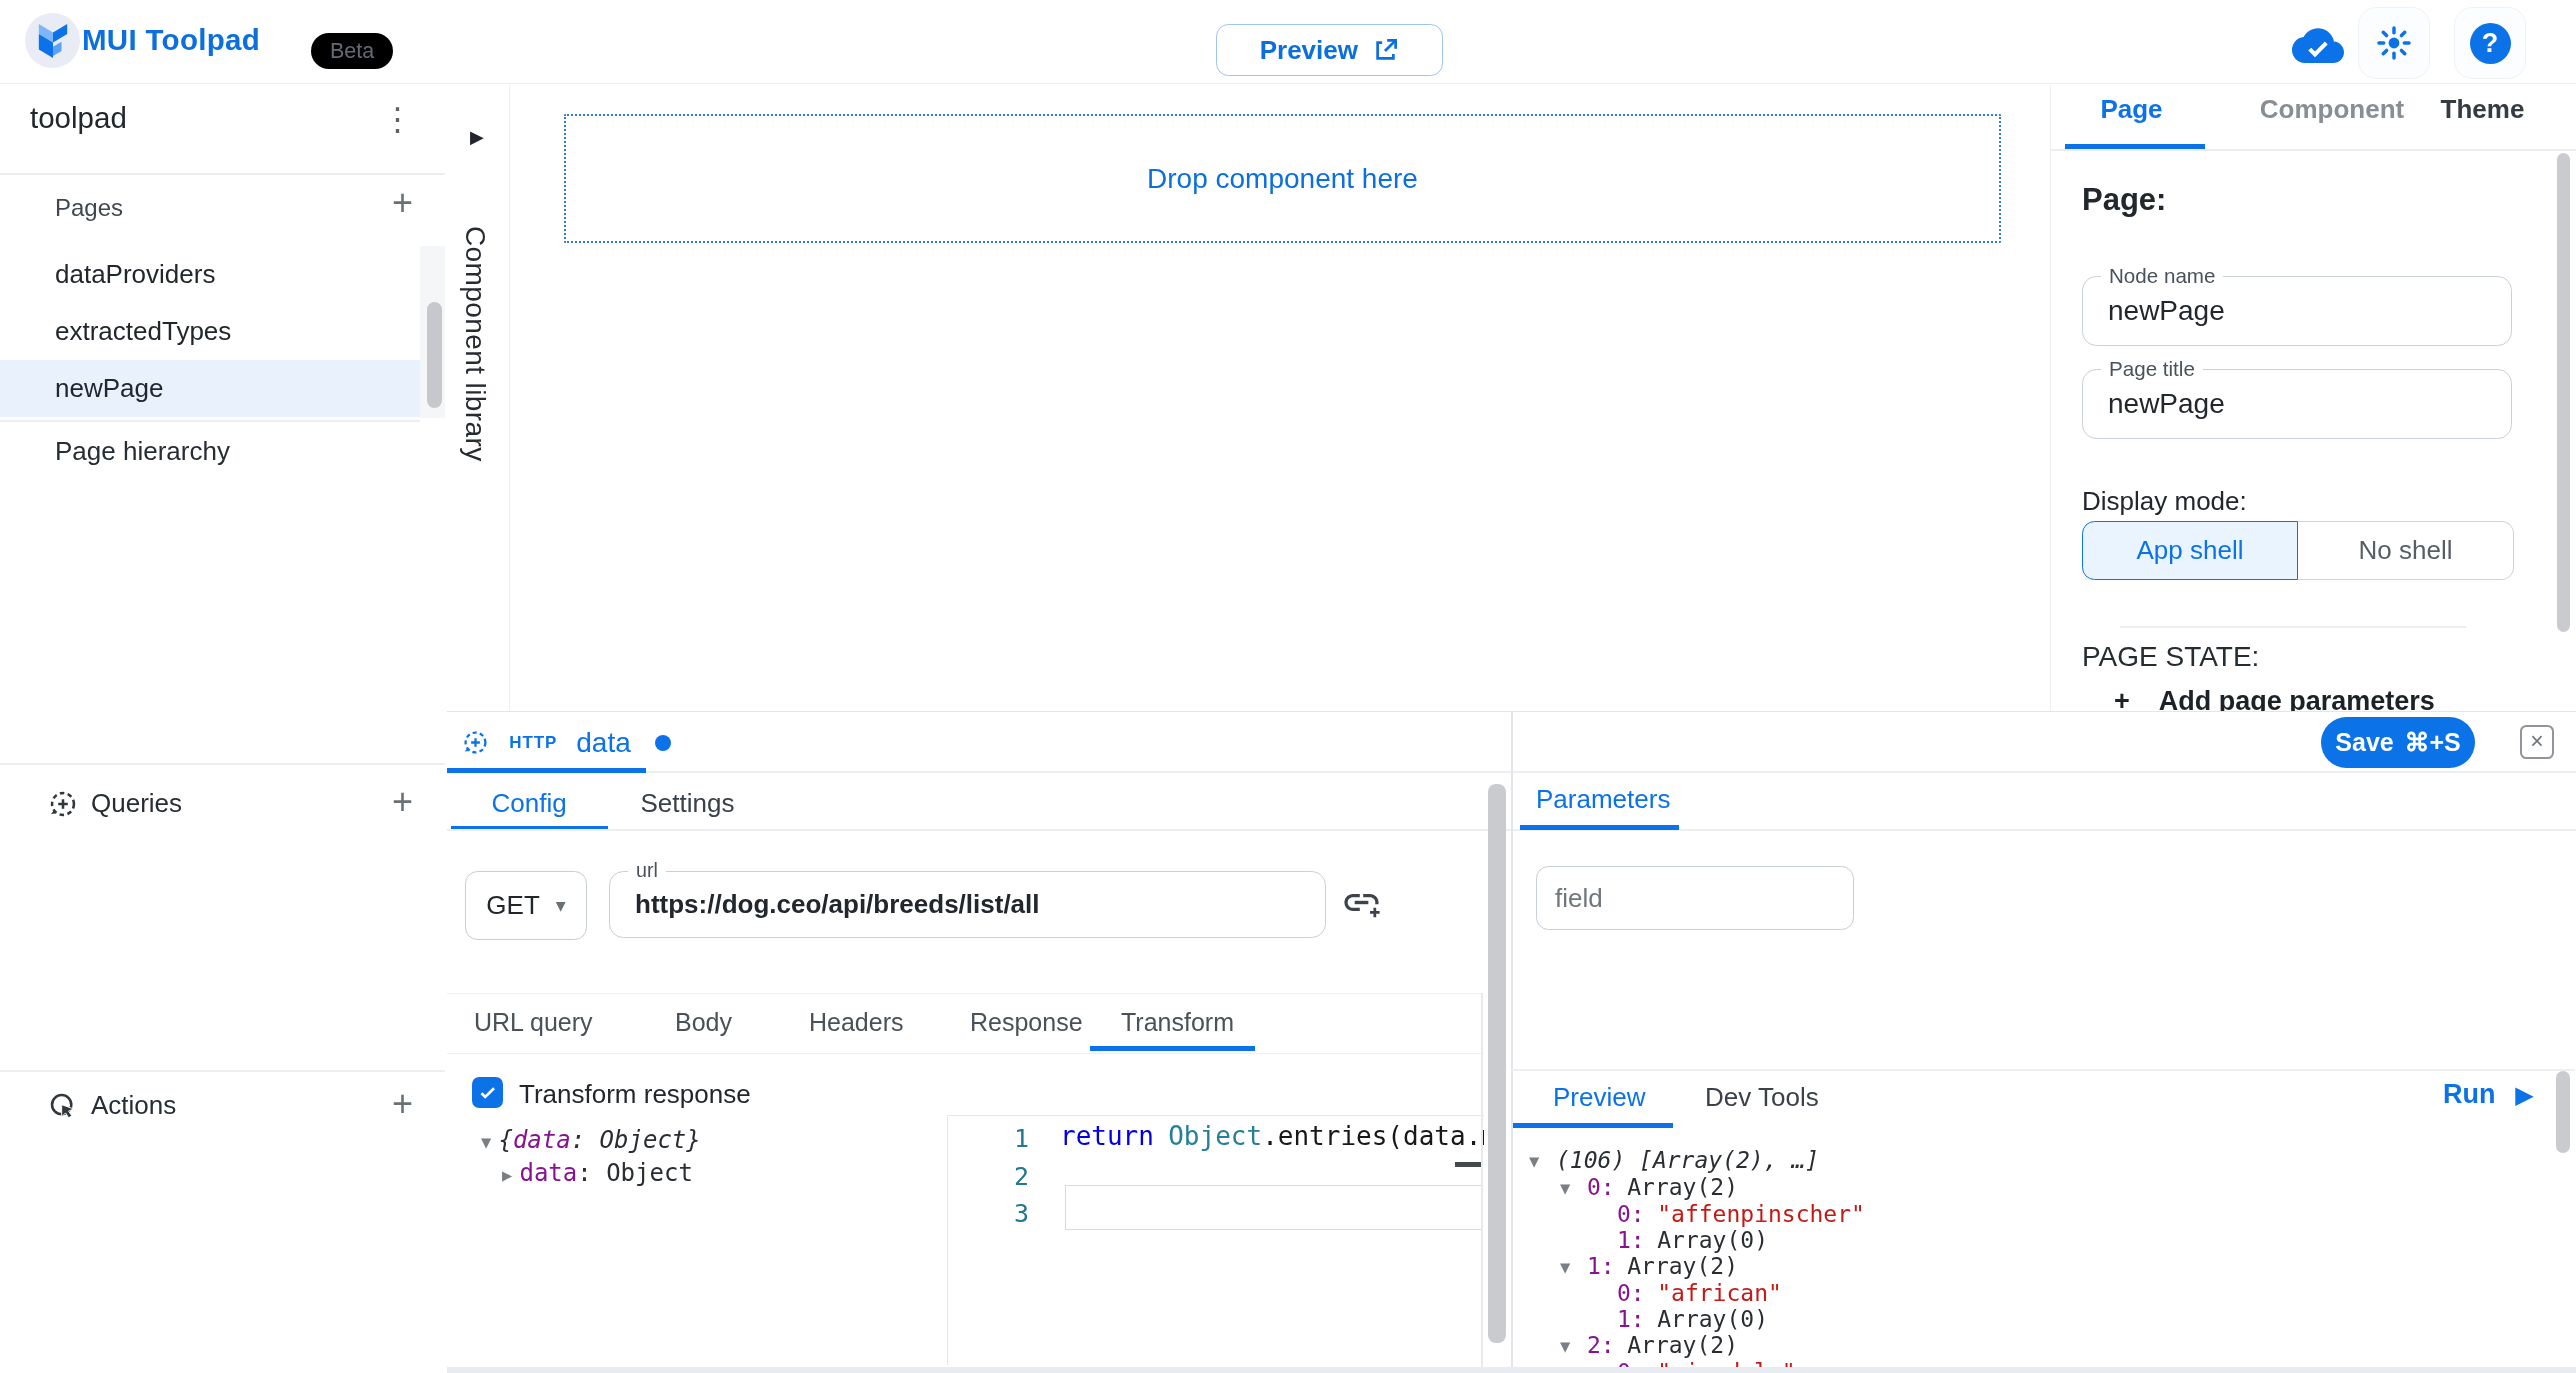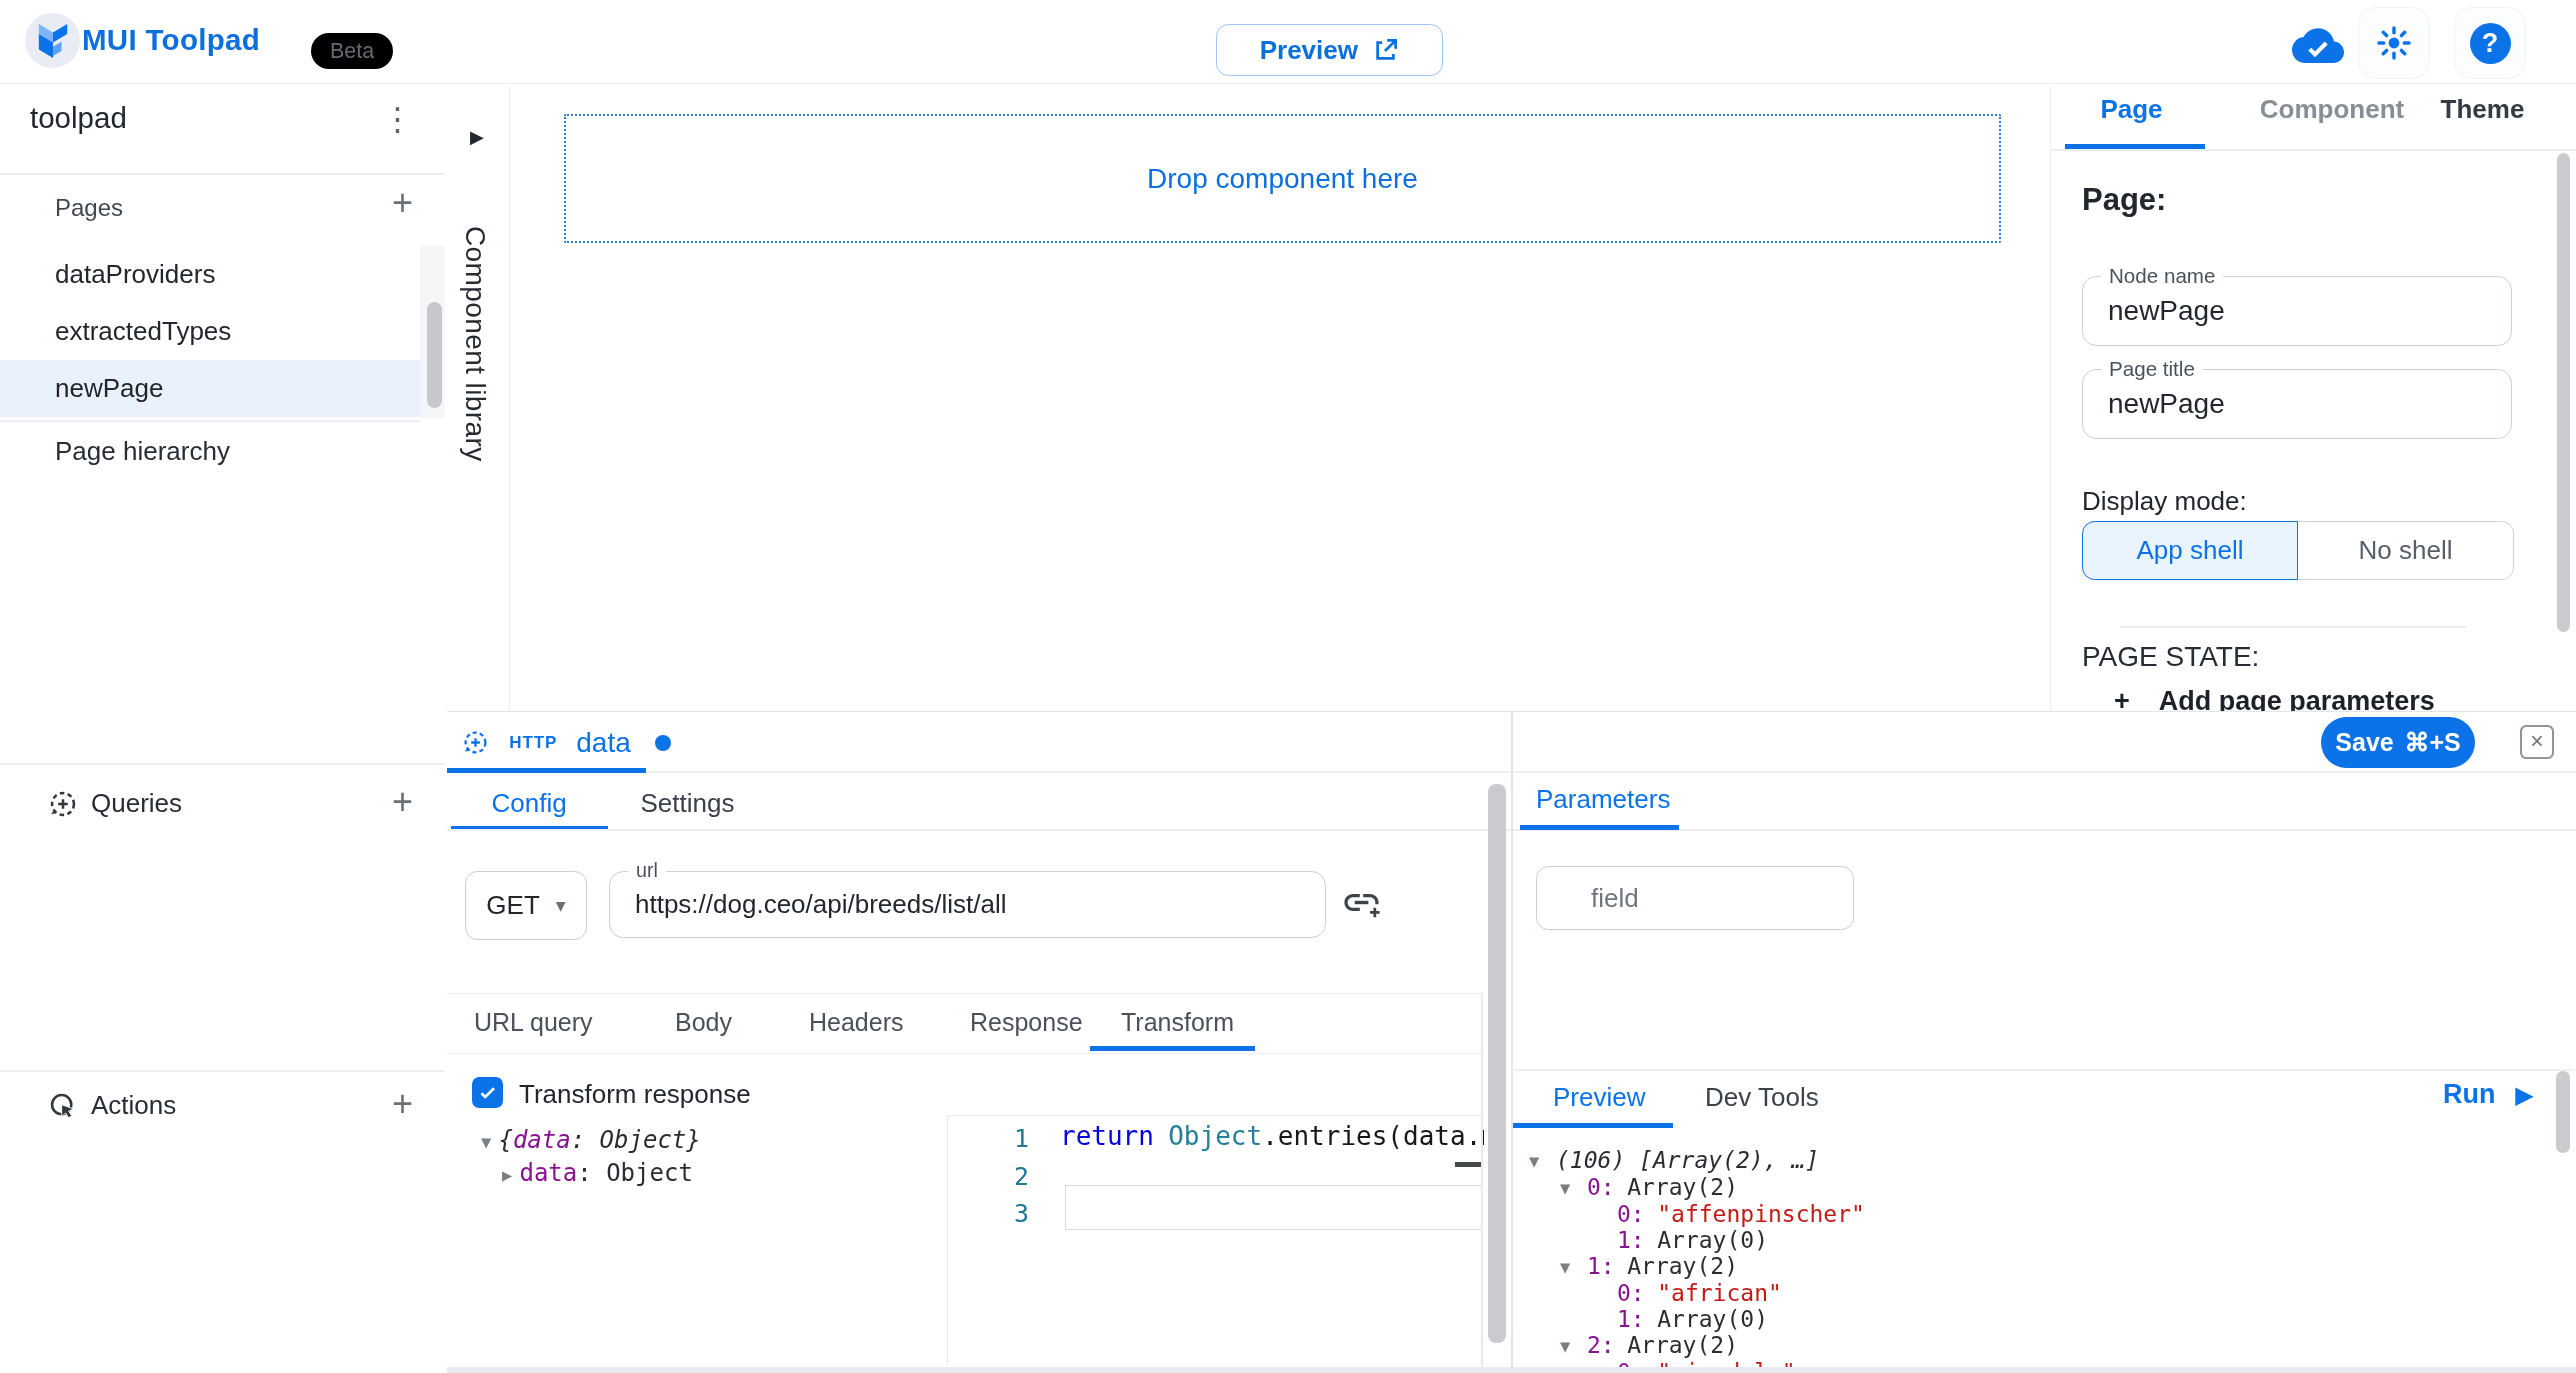--- a/index.html
+++ b/index.html
@@ -237,21 +237,21 @@
     <div class="abs" style="left:3.6px;top:114px;width:157px;height:5.4px;background:#0b72e8;"></div>
     <div class="abs divider" style="left:0;top:117px;width:2129px;"></div>
 
     <div class="abs flexc" style="left:18px;top:159px;width:122px;height:69px;border:1.8px solid #c7ced4;border-radius:12.5px;justify-content:center;gap:16px;box-sizing:border-box;">
       <span style="font-size:26px;color:#22272e;">GET</span>
       <span style="font-size:19.7px;color:#6a7076;">▾</span>
     </div>
 
     <div class="abs fld" style="left:162px;top:159px;width:715px;height:65px;">
       <span class="fld-label" style="font-size:19.7px;">url</span>
-      <div class="fld-val" style="line-height:65px;font-size:26px;">https://dog.ceo/api/breeds/list/all</div>
+      <div class="fld-val" style="line-height:65px;font-size:26px;font-weight:bold;">https://dog.ceo/api/breeds/list/all</div>
     </div>
 
     <div class="abs" style="left:894px;top:170px;">
       <svg width="41" height="41" viewBox="0 0 24 24">
         <path d="M3.9 12c0-1.71 1.39-3.1 3.1-3.1h4V7H7c-2.76 0-5 2.24-5 5s2.24 5 5 5h4v-1.9H7c-1.71 0-3.1-1.39-3.1-3.1z" fill="#3c434b"></path>
         <path d="M8 13h8v-2H8v2z" fill="#3c434b"></path>
         <path d="M17 7h-4v1.9h4c1.71 0 3.1 1.39 3.1 3.1 0 .35-.06.69-.16 1h1.97c.06-.33.09-.66.09-1 0-2.76-2.24-5-5-5z" fill="#3c434b"></path>
         <path d="M19 15v2h-2v1.6h2v2h1.6v-2h2V17h-2v-2z" fill="#3c434b"></path>
       </svg>
     </div>
@@ -290,21 +290,21 @@
       <div class="abs" style="left:117px;top:69px;width:415px;height:43px;border:1.8px solid #d7dbdf;"></div>
     </div>
 
     <div class="abs" style="left:1034px;top:281px;width:1.8px;height:374px;background:#e7e9ec;"></div>
     <div class="abs scroll-thumb" style="left:1041px;top:72px;width:18px;height:559px;"></div>
     <div class="abs" style="left:1064px;top:0;width:1.8px;height:655px;background:#e2e6ea;"></div>
 
     <div class="abs" style="left:1089px;top:72px;font-size:26px;color:#0b72e8;">Parameters</div>
     <div class="abs" style="left:1073px;top:113px;width:159px;height:5.4px;background:#0b72e8;"></div>
 
-    <div class="abs flexc" style="left:1089px;top:154px;width:318px;height:64px;border:1.8px solid #c7ced4;border-radius:12.5px;box-sizing:border-box;padding-left:54px;">
+    <div class="abs flexc" style="left:1089px;top:154px;width:318px;height:64px;border:1.8px solid #c7ced4;border-radius:12.5px;box-sizing:border-box;padding-left:18px;">
       <span style="font-size:26px;color:#6f767d;">field</span>
     </div>
 
     <div class="abs" style="left:1064px;top:357px;width:1064px;height:1.8px;background:#edeff2;"></div>
     <div class="abs" style="left:1106px;top:370px;font-size:26px;color:#0b72e8;">Preview</div>
     <div class="abs" style="left:1258px;top:370px;font-size:26px;color:#3a414a;">Dev Tools</div>
     <div class="abs" style="left:1066px;top:411px;width:160px;height:5.4px;background:#0b72e8;"></div>
 
     <div class="abs flexc" style="left:1996px;top:367px;gap:19.7px;cursor:pointer;">
       <span style="font-size:27px;font-weight:700;color:#0b72e8;">Run</span>

